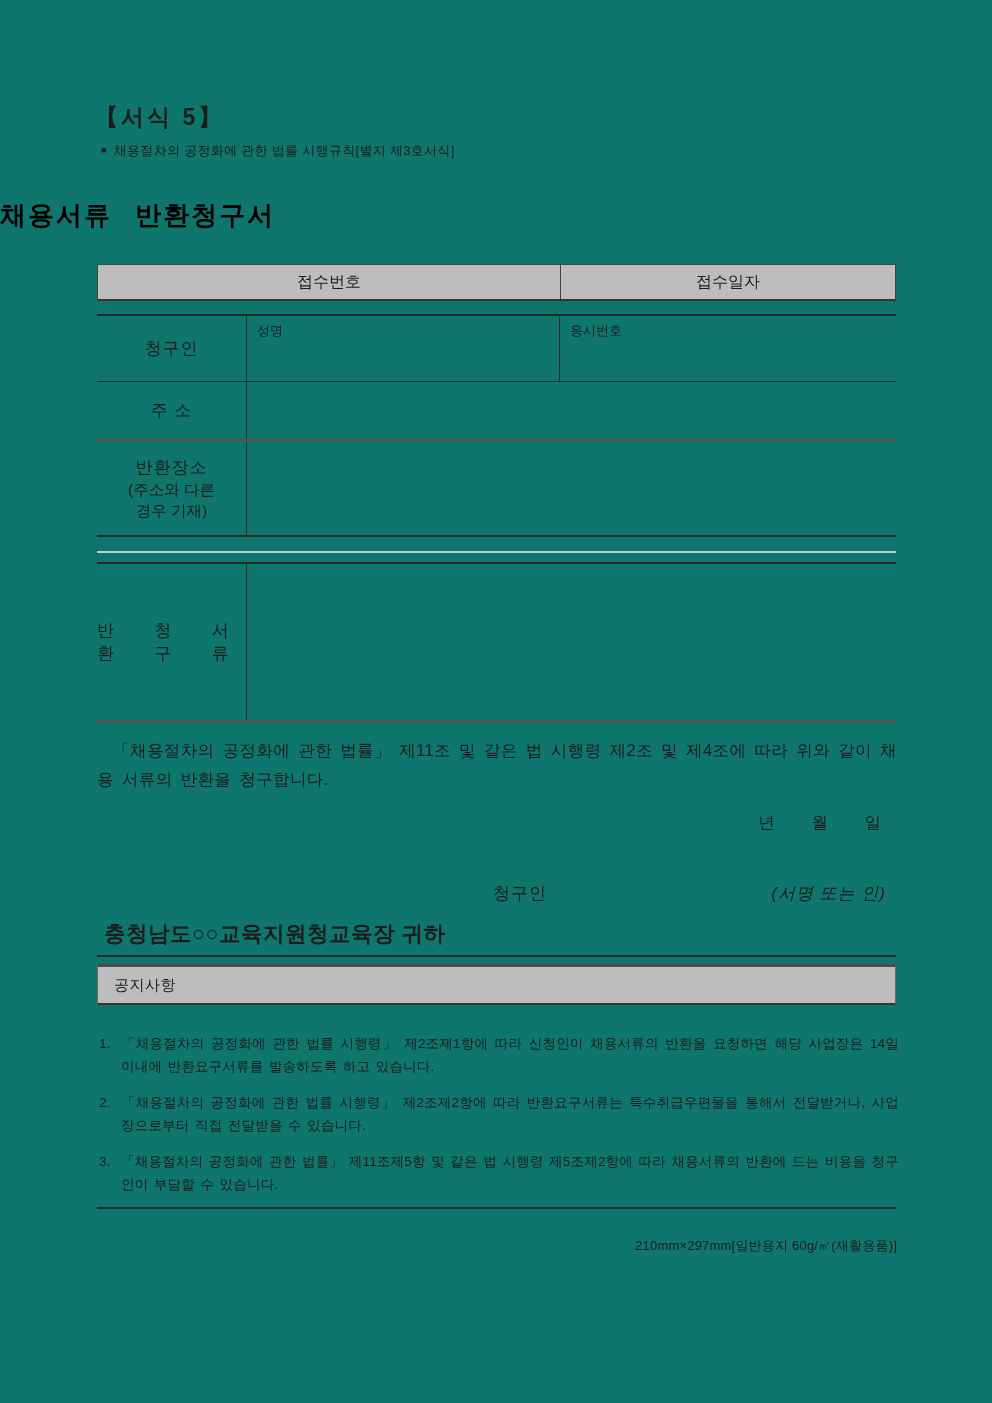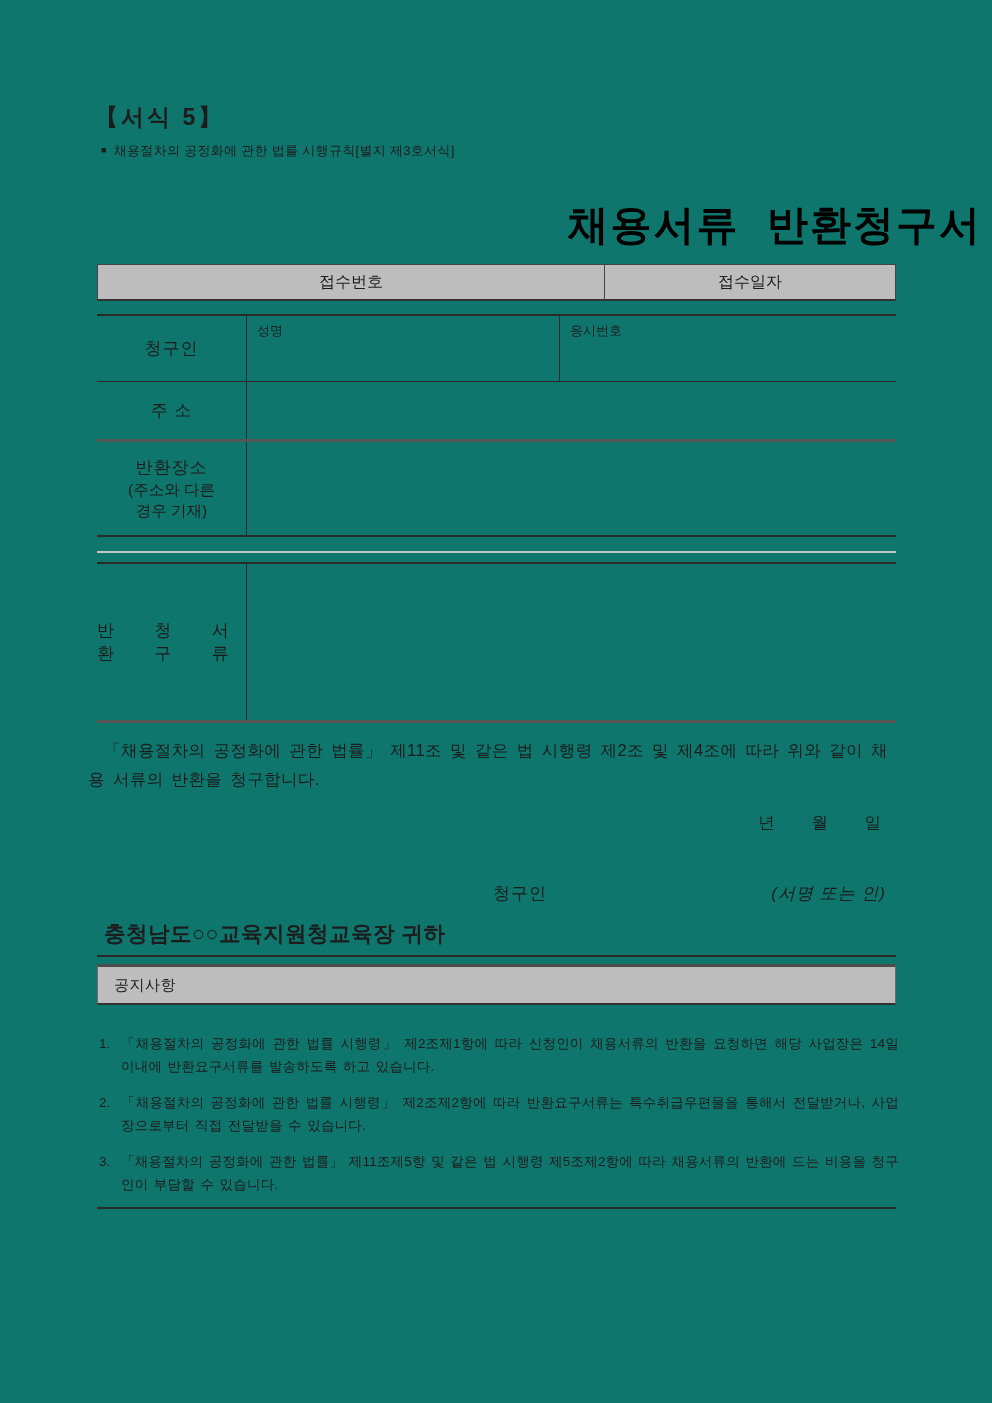--- a/index.html
+++ b/index.html
@@ -8,28 +8,28 @@
     position:relative; width:992px; height:1403px; background:#0f766e;
     font-family:"Liberation Sans","DejaVu Sans",sans-serif; color:#1c1c1c;
     overflow:hidden;
   }
   .abs { position:absolute; }
 
   .form-tag { left:95px; top:102px; font-size:23px; font-weight:600; letter-spacing:3px; }
   .rule-ref { left:101px; top:142px; font-size:13px; letter-spacing:0.3px; }
   .rule-ref .bullet { font-size:9px; vertical-align:2px; margin-right:7px; }
 
-  .doc-title { left:0; top:198px; width:982px; text-align:right;
-    font-size:41px; font-weight:900; letter-spacing:2px; word-spacing:14px; color:#000; }
+  .doc-title { left:0; top:198px; width:982px; text-align:left;
+    font-size:26px; font-weight:900; letter-spacing:2px; word-spacing:14px; color:#000; }
 
   
   .receipt-row { left:97px; top:264px; width:799px; height:37px; display:flex;
     background:#bdbdbd; border:1px solid #444; border-bottom:2px solid #333; }
   .receipt-cell { display:flex; align-items:center; justify-content:center; font-size:16px; }
-  .receipt-cell.no { width:507px; border-right:1px solid #444; }
+  .receipt-cell.no { width:463px; border-right:1px solid #444; }
   .receipt-cell.date { flex:1; }
 
   
   .main-table { left:97px; top:314px; width:799px; border-top:2px solid #2a2a2a; }
   .t-row { display:flex; width:100%; }
   .row-claimant { height:66px; border-bottom:1px solid #2a2a2a; }
   .row-address  { height:60px; border-bottom:3px solid #555; }
   .row-rplace   { height:95px; border-bottom:2px solid #2a2a2a; }
   .cell-label { width:150px; flex:none; border-right:1px solid #2a2a2a;
     display:flex; flex-direction:column; align-items:center; justify-content:center;
@@ -42,21 +42,21 @@
 
   
   .light-line { left:97px; top:551px; width:799px; height:2px; background:#c7c7c7; }
   .docs-table { left:97px; top:562px; width:799px; height:161px; display:flex;
     border-top:2px solid #2a2a2a; border-bottom:3px solid #555; }
   .docs-label { width:150px; flex:none; border-right:1px solid #2a2a2a;
     display:flex; align-items:center; justify-content:center;
     gap:23px; font-size:17px; letter-spacing:1px; }
   .docs-value { flex:1; }
 
-  .declaration { left:88px; top:736px; width:800px; font-size:16.5px; line-height:29px;
+  .declaration { left:97px; top:736px; width:800px; font-size:16.5px; line-height:29px;
     text-align:justify; text-indent:16px; letter-spacing:0.4px; word-spacing:3px; }
 
   .date-line { left:97px; top:812px; width:799px; text-align:right; font-size:16.5px;
     padding-right:14px; letter-spacing:1px; }
   .date-line span { margin-left:30px; }
 
   .sig-line { left:97px; top:882px; width:799px; height:24px; font-size:17px; }
   .sig-claimant { position:absolute; left:396px; top:0; letter-spacing:1px; }
   .sig-seal { position:absolute; right:10px; top:0; letter-spacing:1px;font-style:italic; }
 
@@ -162,14 +162,15 @@
       <span class="ntext">「채용절차의 공정화에 관한 법률 시행령」  제2조제2항에 따라 반환요구서류는 특수취급우편물을 통해서 전달받거나, 사업장으로부터 직접 전달받을 수 있습니다.</span>
     </div>
     <div class="notice-item">
       <span class="num">3.</span>
       <span class="ntext">「채용절차의 공정화에 관한 법률」  제11조제5항 및 같은 법 시행령 제5조제2항에 따라 채용서류의 반환에 드는 비용을 청구인이 부담할 수 있습니다.</span>
     </div>
   </div>
 
   <div class="abs hline-b"></div>
 
+  <div class="abs footer-note">210mm×297mm[일반용지 60g/㎡(재활용품)]</div>
 
 </div>
 
 </body></html>

